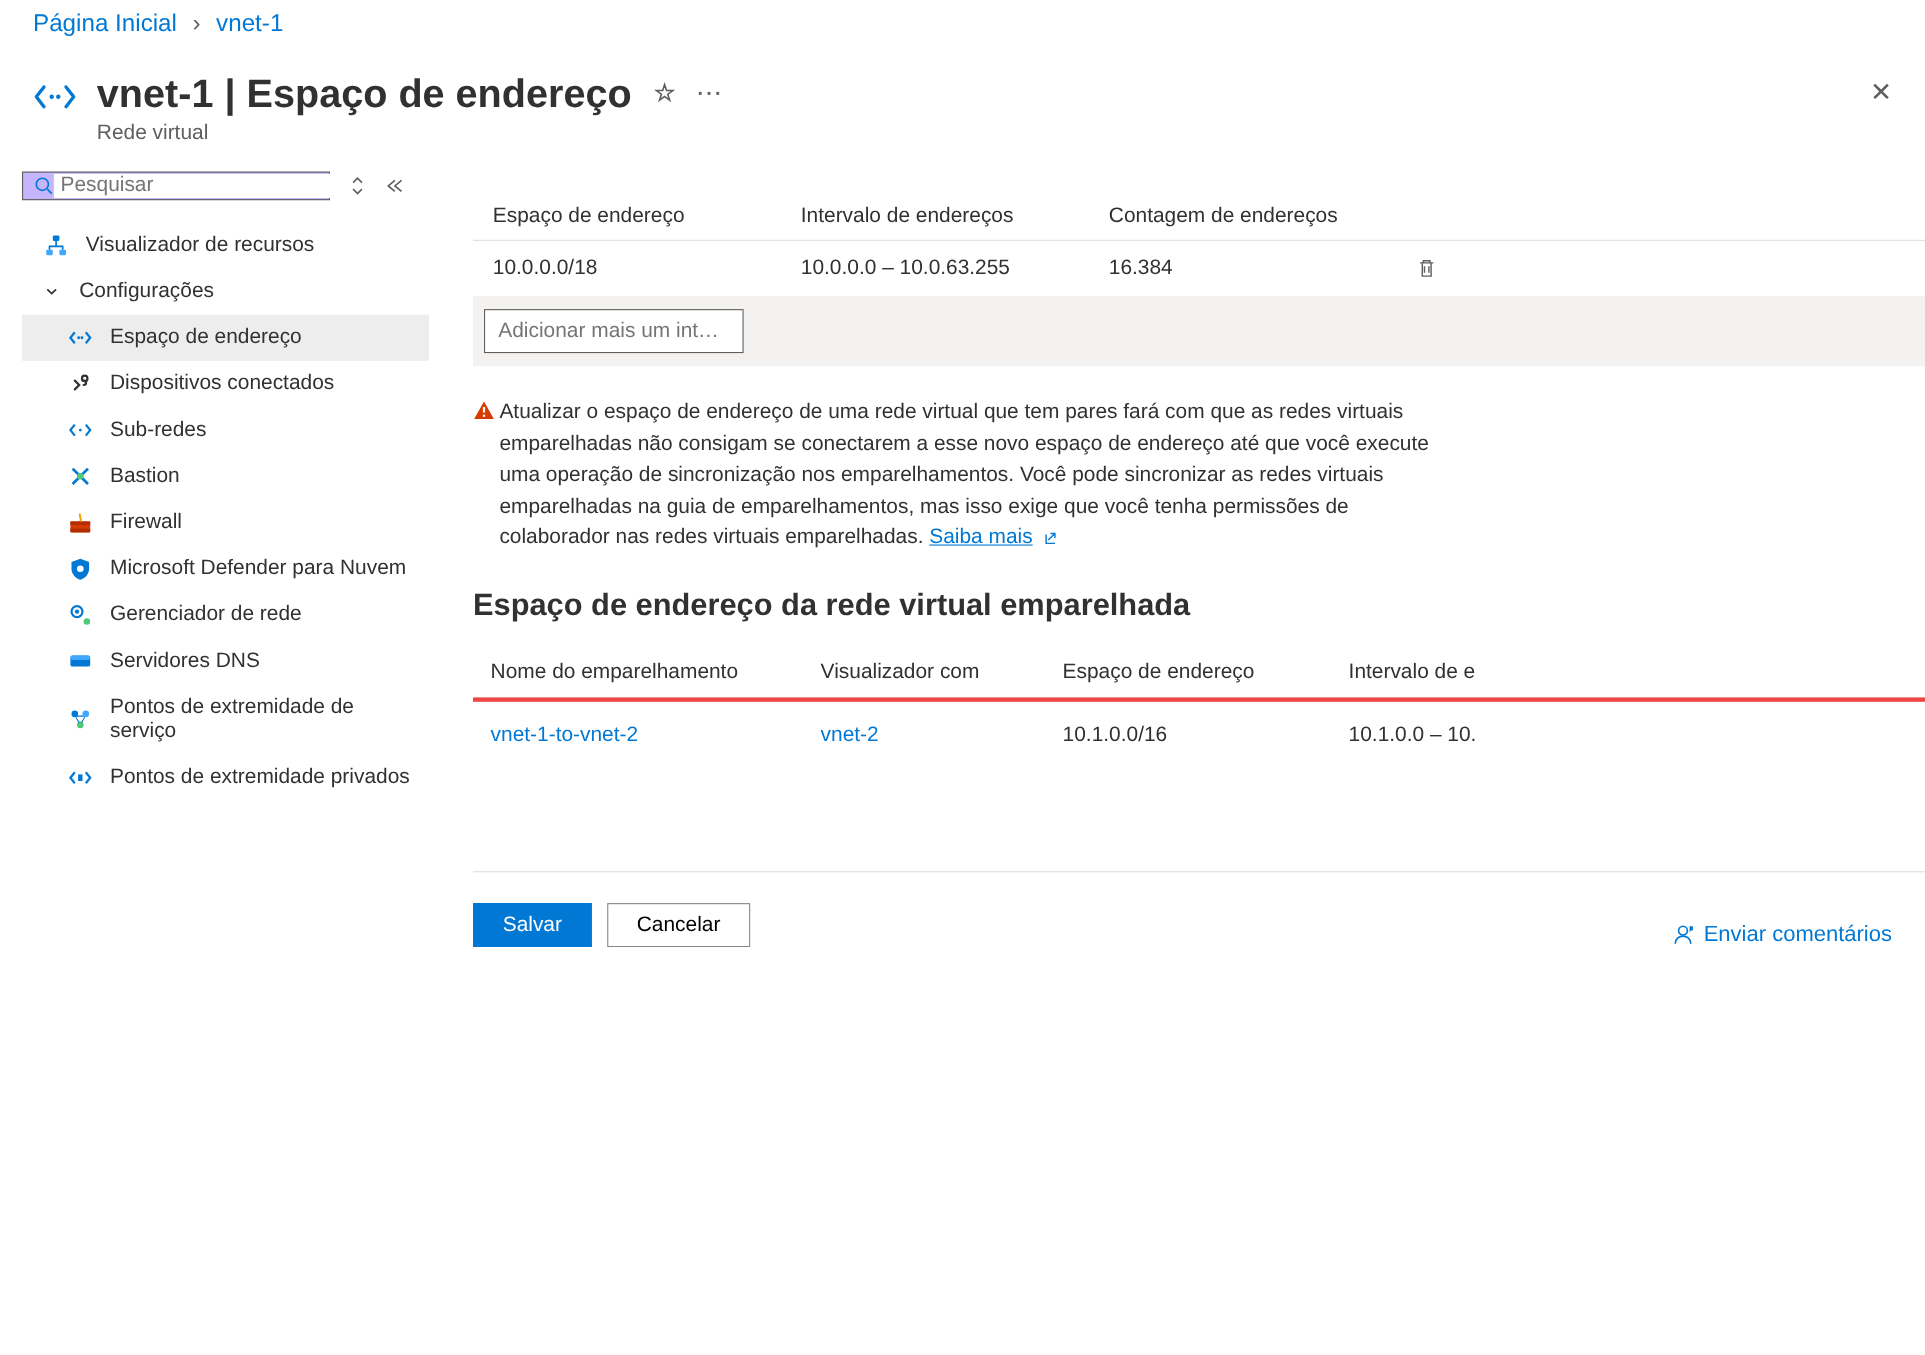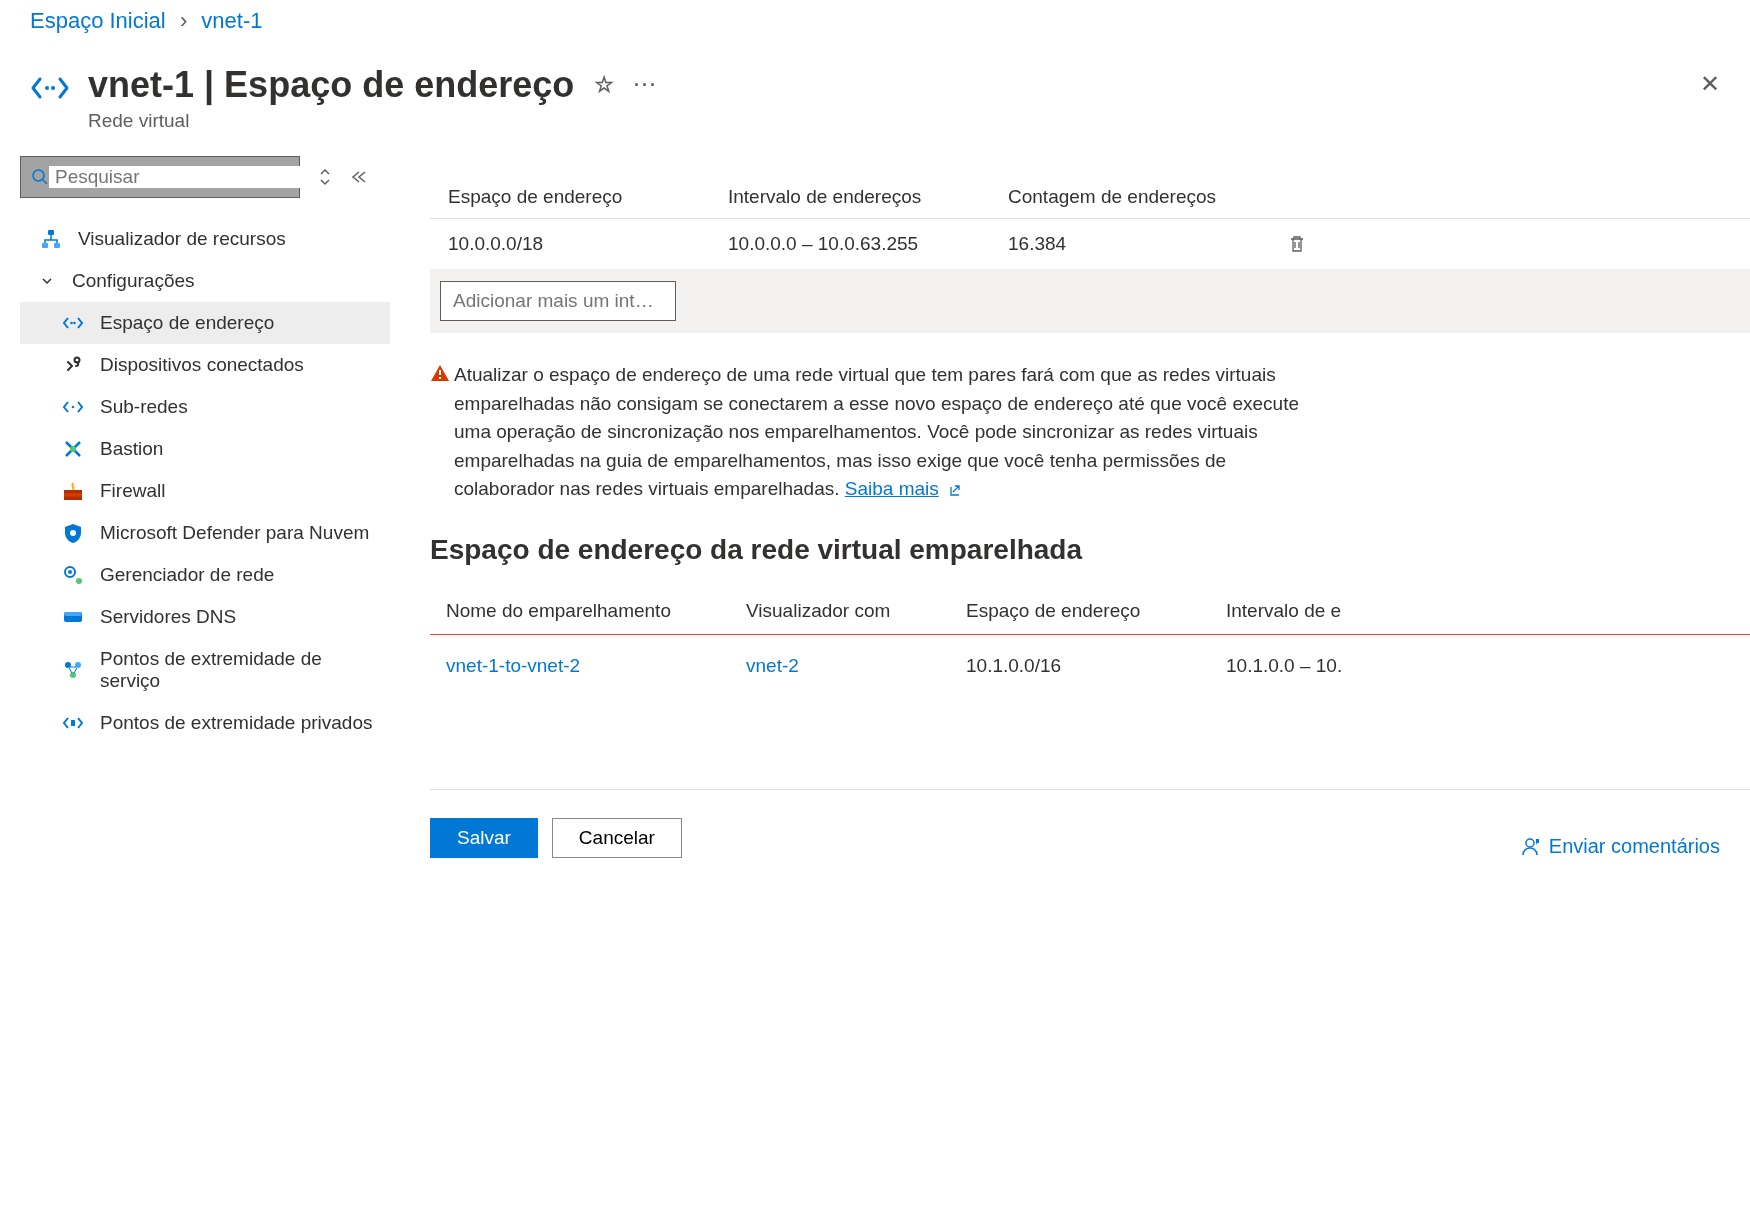--- a/index.html
+++ b/index.html
@@ -71,24 +71,24 @@
     .search-row {
       display: flex;
       align-items: center;
       gap: 18px;
       margin-bottom: 20px;
     }
     .search-box {
       display: flex;
       align-items: center;
       border: 1px solid #605e5c;
-      height: 42px;
+      height: 26px;
       width: 280px;
       padding: 0 10px;
-      background: #a3a3a3;
+      background: #c4b5fd;
     }
     .search-box input {
       border: none;
       outline: none;
       font-size: 19px;
       flex: 1;
       padding-left: 6px;
       color: #605e5c;
     }
     .search-box .sicon { color: #0078d4; }
@@ -213,21 +213,21 @@
     .peer-table-wrap {
       overflow-x: hidden;
     }
     .peer-head, .peer-row {
       display: grid;
       grid-template-columns: 300px 220px 260px 260px;
       font-size: 19px;
       padding: 12px 0 12px 16px;
     }
     .peer-head {
-      border-bottom: 1px solid #ef4444;
+      border-bottom: 4px solid #ef4444;
       font-weight: 400;
     }
     .peer-row {
       padding-top: 20px;
     }
     .peer-row a { color: #0078d4; }
 
     .footer {
       border-top: 1px solid #e1dfdd;
       margin-top: 100px;
@@ -261,21 +261,21 @@
       padding-right: 30px;
     }
 
     
     svg { display: block; }
   </style>
 </head>
 <body>
 
 <div class="breadcrumb">
-  <a href="#">Espaço Inicial</a>
+  <a href="#">Página Inicial</a>
   <span class="breadcrumb-sep">›</span>
   <a href="#">vnet-1</a>
 </div>
 
 <div class="header">
   <div class="header-icon">
     <svg width="38" height="26" viewBox="0 0 38 26">
       <path d="M 9 4 L 2 13 L 9 22" fill="none" stroke="#0078d4" stroke-width="3" stroke-linecap="round" stroke-linejoin="round"></path>
       <path d="M 29 4 L 36 13 L 29 22" fill="none" stroke="#0078d4" stroke-width="3" stroke-linecap="round" stroke-linejoin="round"></path>
       <circle cx="16" cy="13" r="2" fill="#0078d4"></circle>

